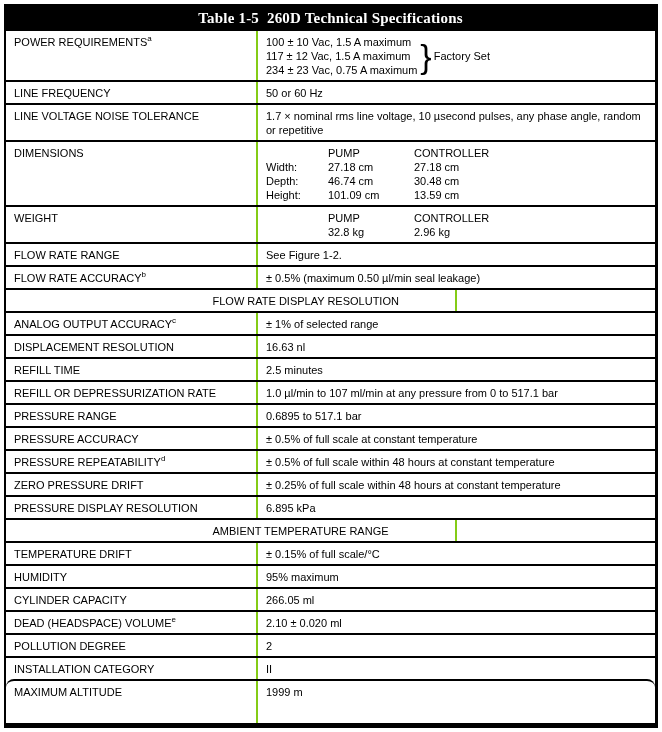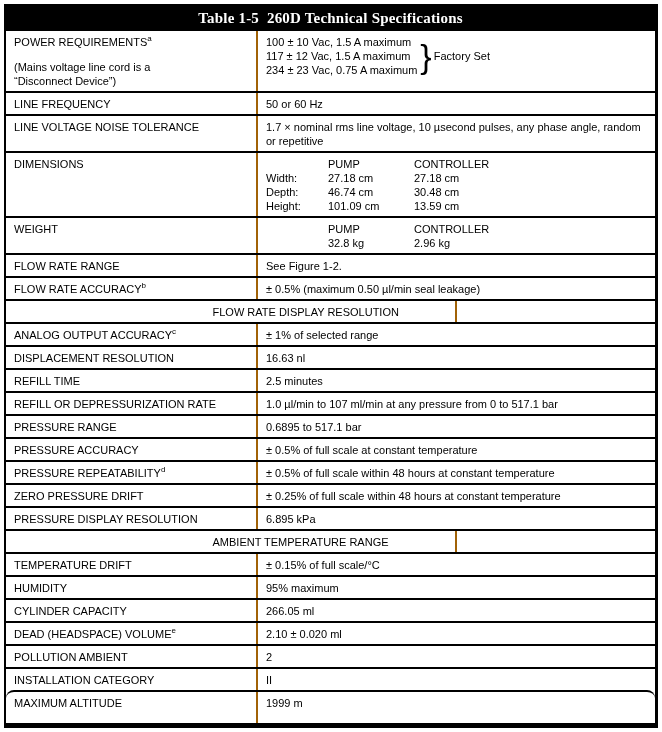--- a/index.html
+++ b/index.html
@@ -30,21 +30,21 @@
     white-space:pre; letter-spacing:.2px;
   }
   .rows { flex:1 1 auto; display:flex; flex-direction:column; }
   .row { display:flex; align-items:stretch; }
   .row + .row { border-top:2px solid #000;justify-content:center; }
   .rows .row:last-child { flex:1 1 auto;border-radius:8px; }
   .cell { font-size:11px; line-height:14px; }
   .cell-label {
     flex:0 0 252px; width:252px;
     padding:4px 6px 3px 8px;
-    border-right:2px solid #a16207;
+    border-right:2px solid #84cc16;
   }
   .cell-value { flex:1 1 auto; padding:4px 8px 3px 8px; }
   .lab-extra { margin-top:11px; }
   sup.fnote { font-size:8px; line-height:0; vertical-align:super; }
   
   .brace-wrap { display:flex; align-items:center; }
   .brace-glyph {
     font-size:34px; line-height:34px; font-weight:400;
     margin:0 1px 0 3px;
   }
@@ -58,24 +58,20 @@
 
 <div class="page">
   <div class="spec-table">
     <div class="title-bar">
       <span class="title-text">Table 1-5  260D Technical Specifications</span>
     </div>
     <div class="rows">
         <div class="row">
           <div class="cell cell-label">
             <div class="lab-line"><span>POWER REQUIREMENTS</span><sup class="fnote">a</sup></div>
-            <div class="lab-extra">
-              <div>(Mains voltage line cord is a</div>
-              <div>“Disconnect Device”)</div>
-            </div>
           </div>
           <div class="cell cell-value">
             <div class="brace-wrap">
               <div class="brace-lines">
                 <div>100 ± 10 Vac, 1.5 A maximum</div>
                 <div>117 ± 12 Vac, 1.5 A maximum</div>
                 <div>234 ± 23 Vac, 0.75 A maximum</div>
               </div>
               <span class="brace-glyph">}</span>
               <span class="brace-label">Factory Set</span>
@@ -225,21 +221,21 @@
           <div class="cell cell-value"><span>266.05 ml</span></div>
         </div>
         <div class="row">
           <div class="cell cell-label">
             <div class="lab-line"><span>DEAD (HEADSPACE) VOLUME</span><sup class="fnote">e</sup></div>
           </div>
           <div class="cell cell-value"><span>2.10 ± 0.020 ml</span></div>
         </div>
         <div class="row">
           <div class="cell cell-label">
-            <div class="lab-line"><span>POLLUTION AMBIENT</span></div>
+            <div class="lab-line"><span>POLLUTION DEGREE</span></div>
           </div>
           <div class="cell cell-value"><span>2</span></div>
         </div>
         <div class="row">
           <div class="cell cell-label">
             <div class="lab-line"><span>INSTALLATION CATEGORY</span></div>
           </div>
           <div class="cell cell-value"><span>II</span></div>
         </div>
         <div class="row">

